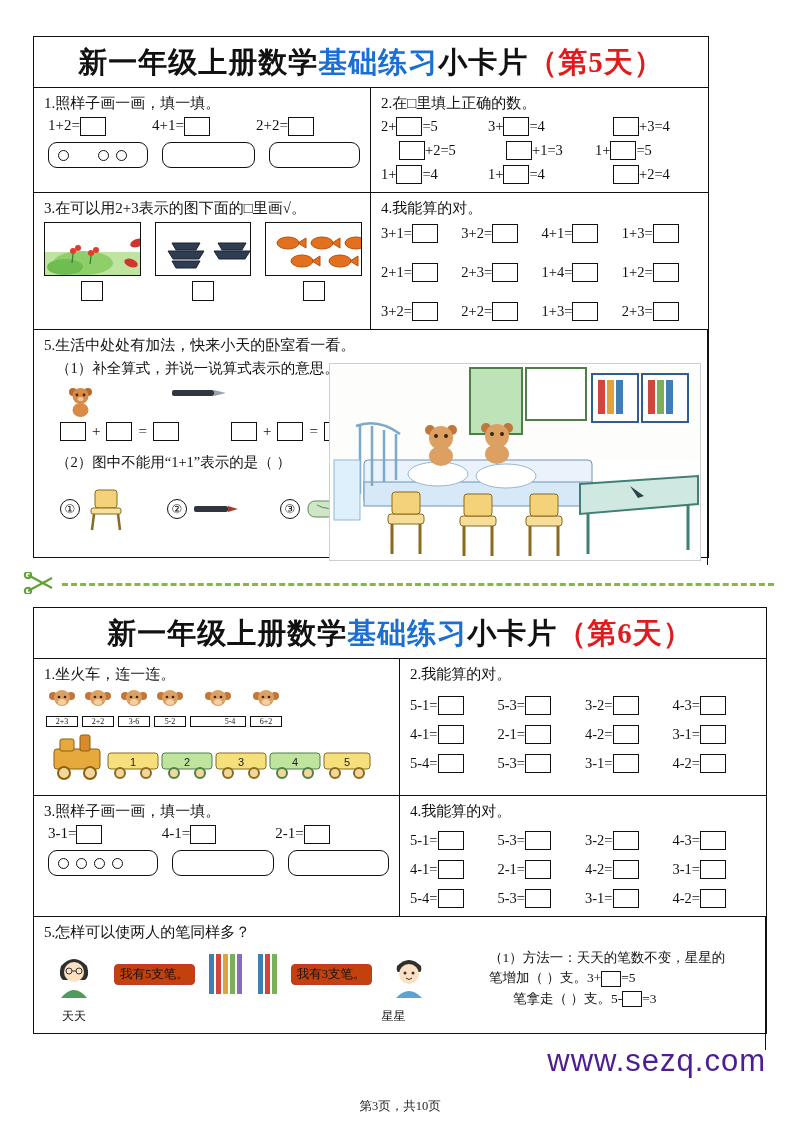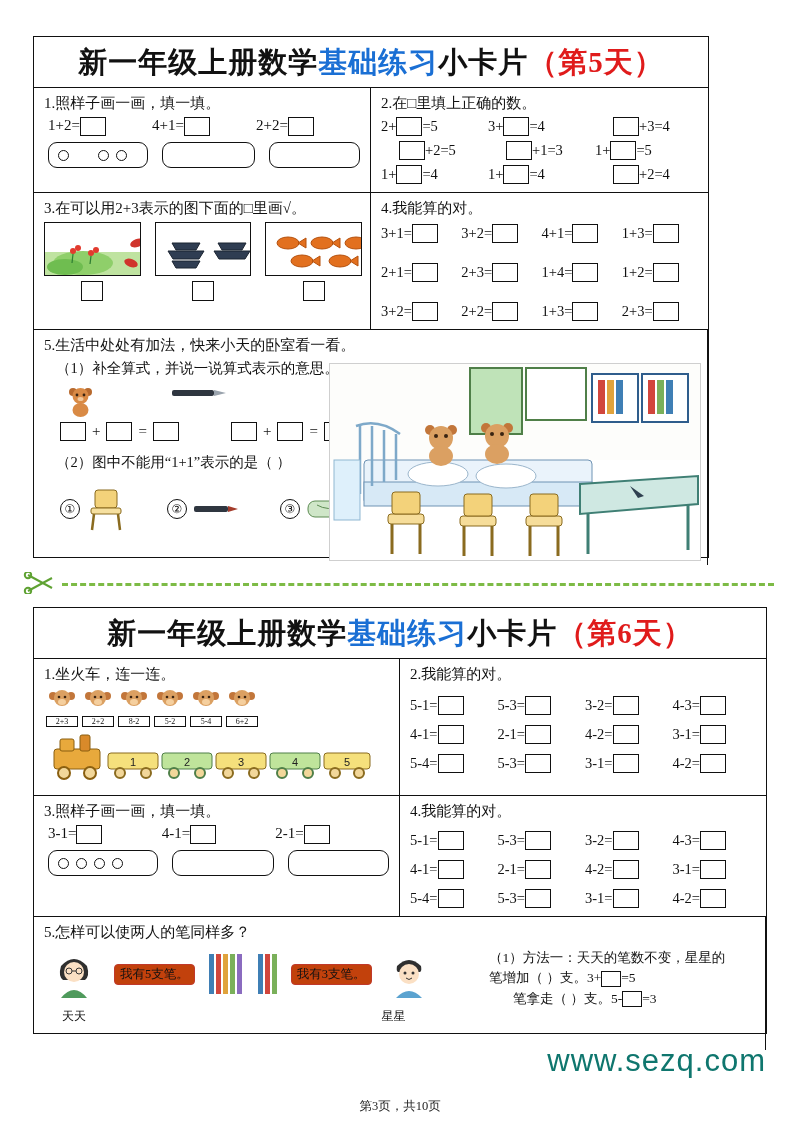--- a/index.html
+++ b/index.html
@@ -204,21 +204,21 @@
     text-align: center;
     font-size: 12.5px;
     color: #222;
   }
   .watermark {
     position: absolute;
     right: 34px;
     bottom: 52px;
     font-family: "Liberation Sans", sans-serif;
     font-size: 31px;
-    color: #0f766e;
+    color: #4c1d95;
     letter-spacing: 1px;
   }
 </style>
 </head>
 <body>
 
 <div class="page">
 
   <div class="card" id="card1">
 
@@ -611,21 +611,21 @@
             </div>
             <div style="text-align:center;">
               <svg width="30" height="24" viewBox="0 0 30 24">
                 <circle cx="6" cy="8" r="4" fill="#c2763a"></circle>
                   <circle cx="24" cy="8" r="4" fill="#c2763a"></circle>
                 <circle cx="15" cy="10" r="8" fill="#dba062"></circle>
                 <circle cx="12" cy="9" r="1.3" fill="#3a2412"></circle>
                   <circle cx="18" cy="9" r="1.3" fill="#3a2412"></circle>
                 <ellipse cx="15" cy="14" rx="4" ry="3" fill="#f5cf9e"></ellipse>
               </svg>
-              <div style="border:1px solid #111;font-size:8px;width:30px;">8-2</div>
+              <div style="border:1px solid #111;font-size:8px;width:30px;">3-6</div>
             </div>
             <div style="text-align:center;">
               <svg width="30" height="24" viewBox="0 0 30 24">
                 <circle cx="6" cy="8" r="4" fill="#c2763a"></circle>
                   <circle cx="24" cy="8" r="4" fill="#c2763a"></circle>
                 <circle cx="15" cy="10" r="8" fill="#dba062"></circle>
                 <circle cx="12" cy="9" r="1.3" fill="#3a2412"></circle>
                   <circle cx="18" cy="9" r="1.3" fill="#3a2412"></circle>
                 <ellipse cx="15" cy="14" rx="4" ry="3" fill="#f5cf9e"></ellipse>
               </svg>
@@ -633,21 +633,21 @@
             </div>
             <div style="text-align:center;">
               <svg width="30" height="24" viewBox="0 0 30 24">
                 <circle cx="6" cy="8" r="4" fill="#c2763a"></circle>
                   <circle cx="24" cy="8" r="4" fill="#c2763a"></circle>
                 <circle cx="15" cy="10" r="8" fill="#dba062"></circle>
                 <circle cx="12" cy="9" r="1.3" fill="#3a2412"></circle>
                   <circle cx="18" cy="9" r="1.3" fill="#3a2412"></circle>
                 <ellipse cx="15" cy="14" rx="4" ry="3" fill="#f5cf9e"></ellipse>
               </svg>
-              <div style="border:1px solid #111;font-size:8px;width:30px;">5-4</div>
+              <div style="border:1px solid #111;font-size:8px;width:30px;padding-left:24px;">5-4</div>
             </div>
             <div style="text-align:center;">
               <svg width="30" height="24" viewBox="0 0 30 24">
                 <circle cx="6" cy="8" r="4" fill="#c2763a"></circle>
                   <circle cx="24" cy="8" r="4" fill="#c2763a"></circle>
                 <circle cx="15" cy="10" r="8" fill="#dba062"></circle>
                 <circle cx="12" cy="9" r="1.3" fill="#3a2412"></circle>
                   <circle cx="18" cy="9" r="1.3" fill="#3a2412"></circle>
                 <ellipse cx="15" cy="14" rx="4" ry="3" fill="#f5cf9e"></ellipse>
               </svg>

